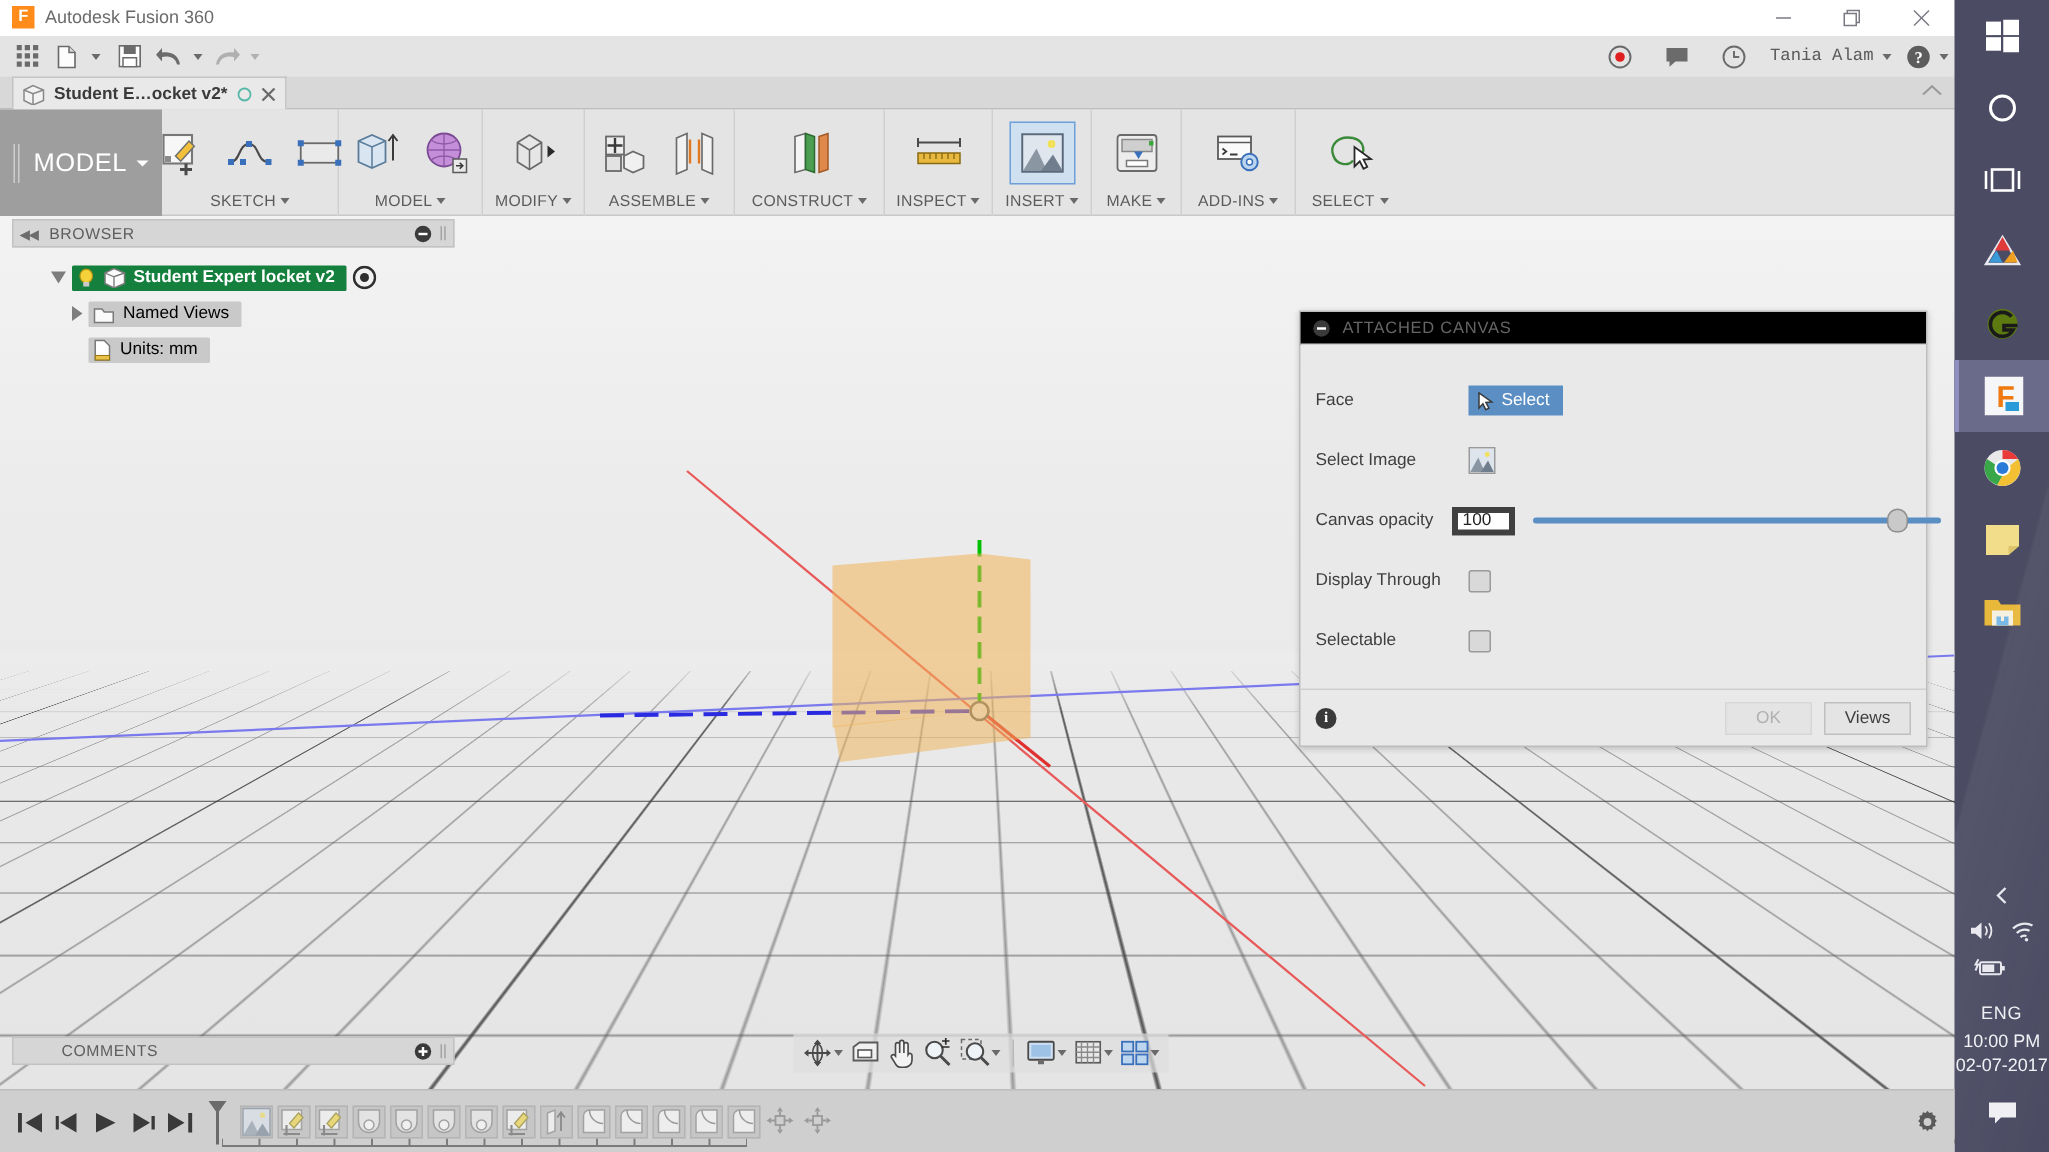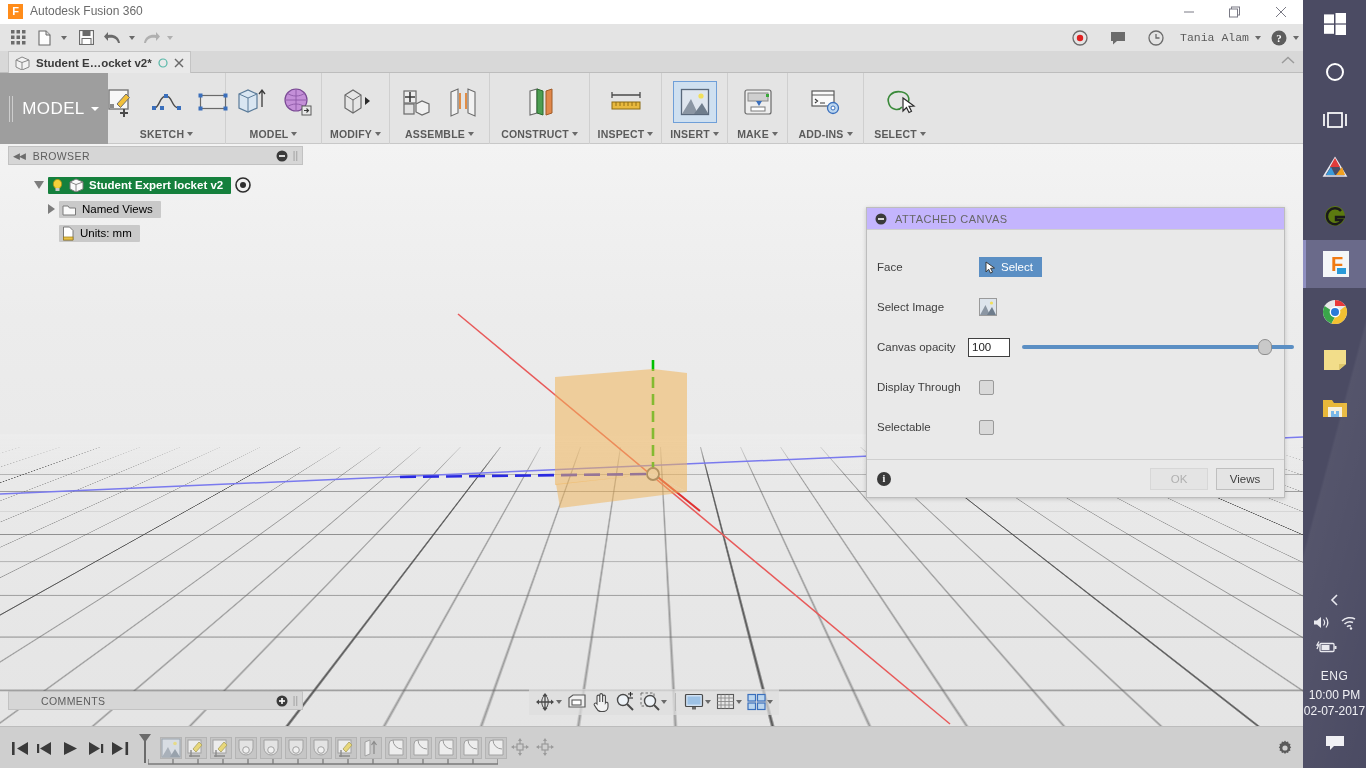--- a/index.html
+++ b/index.html
@@ -44,21 +44,21 @@
   .wsbox { position:absolute; left:0; top:0; width:108px; height:71px; background:#9e9e9e;
            display:flex; align-items:center; justify-content:center; gap:6px; }
   .wsbox .grip { width:1px; height:26px; background:#cdcdcd; box-shadow:3px 0 0 #cdcdcd; margin-right:6px;}
   .wsbox .wslabel { color:#fff; font-size:17px; letter-spacing:.4px; }
   .wscaret { width:0;height:0;border-left:4px solid transparent;border-right:4px solid transparent;border-top:4.5px solid #fff;}
   .rgroup { position:absolute; top:0; height:71px; border-right:1px solid #cfcfcf;
             display:flex; flex-direction:column; align-items:center; }
   .ricons { flex:1; display:flex; align-items:center; justify-content:center; gap:2px; padding-top:2px;}
   .rbtn { width:44px; height:42px; display:flex; align-items:center; justify-content:center; cursor:default; }
   .rbtn.active { background:#cfe0f0; border:1px solid #6f9fd8; }
-  .rlabel { font-size:10.5px; color:#5b5b5b; display:flex; align-items:center; gap:3px; padding-bottom:4px; letter-spacing:.2px;font-weight:bold;}
+  .rlabel { font-size:10.5px; color:#5b5b5b; display:flex; align-items:center; gap:3px; padding-bottom:4px; letter-spacing:.2px;}
 
   
   .browser { position:absolute; left:8px; top:146px; width:295px; }
   .bhead { height:19px; background:#d6d6d6; border:1px solid #c2c2c2; display:flex; align-items:center; padding:0 4px; }
   .bhead .collapse { color:#6c6c6c; font-size:9px; letter-spacing:-1px; margin-right:8px;}
   .bhead .btitle { font-size:10.5px; color:#5d5d5d; letter-spacing:.4px; flex:1; }
   .btree { padding-top:10px; font-size:11.5px; }
   .trow { display:flex; align-items:center; height:20px; margin-bottom:4px; }
   .tw { display:inline-flex; align-items:center; height:17px; padding:0 8px 0 3px; background:#c9c9c9; gap:5px; border-radius:1px;}
   .tw.sel { background:#15803d; color:#fff; font-weight:bold; }
@@ -84,29 +84,29 @@
   }
   .horizonfade { position:absolute; left:0; top:290px; width:1303px; height:40px;
                  background:linear-gradient(#ececec 0%, rgba(236,236,236,0) 100%); }
 
   
   .viewcube { position:absolute; right:25px; top:88px; width:90px; height:80px; }
 
   
   .dlg { position:absolute; left:866px; top:207px; width:419px; background:#e9e9e9;
          border:1px solid #bdbdbd; box-shadow:0 1px 4px rgba(0,0,0,.18); }
-  .dlg-h { height:22px; background:#c4b5fd; border-bottom:1px solid #cfcfcf; display:flex; align-items:center; padding:0 8px; gap:8px;}
+  .dlg-h { height:22px; background:#000000; border-bottom:1px solid #cfcfcf; display:flex; align-items:center; padding:0 8px; gap:8px;}
   .dlg-h .t { font-size:11px; color:#666; letter-spacing:.5px; }
   .dlg-b { padding:10px 12px 14px 10px; }
   .drow { display:flex; align-items:center; height:26px; margin-bottom:5px;margin-top:14px; }
   .dlabel { width:102px; font-size:11.5px; color:#3f3f3f; }
   .selbtn { background:#5b8fc4; color:#fff; font-size:11.5px; height:20px; padding:0 9px 0 6px;
             display:inline-flex; align-items:center; gap:5px; cursor:default; }
   .imgbtn { width:18px; height:18px; background:#f0f0f0; border:1px solid #9a9a9a; position:relative; overflow:hidden; cursor:default;}
-  .numinput { width:42px; height:19px; background:#fff; border:1px solid #404040; font-size:11.5px; color:#222;
+  .numinput { width:42px; height:19px; background:#fff; border:4px solid #404040; font-size:11.5px; color:#222;
               padding:0 3px; line-height:17px; }
   .slider { position:relative; margin-left:12px; width:280px; height:18px; }
   .strack { position:absolute; left:0; top:7px; width:272px; height:4px; background:#5b8fc4; border-radius:2px;}
   .sknob { position:absolute; right:0; top:1px; width:14px; height:16px; background:#c9c9c9; border:1px solid #8e8e8e;
            border-radius:7px 7px 6px 6px; }
   .cbx { width:15px; height:15px; background:#d9d9d9; border:1px solid #9a9a9a; border-radius:2px; cursor:default;}
   .dlg-f { height:38px; border-top:1px solid #cfcfcf; display:flex; align-items:center; padding:0 10px; }
   .infoi { width:14px; height:14px; border-radius:50%; background:#3a3a3a; color:#fff; font-size:10px;
            font-weight:bold; display:flex; align-items:center; justify-content:center; font-family:"Liberation Serif",serif;}
   .fbtns { margin-left:auto; display:flex; gap:8px; }

